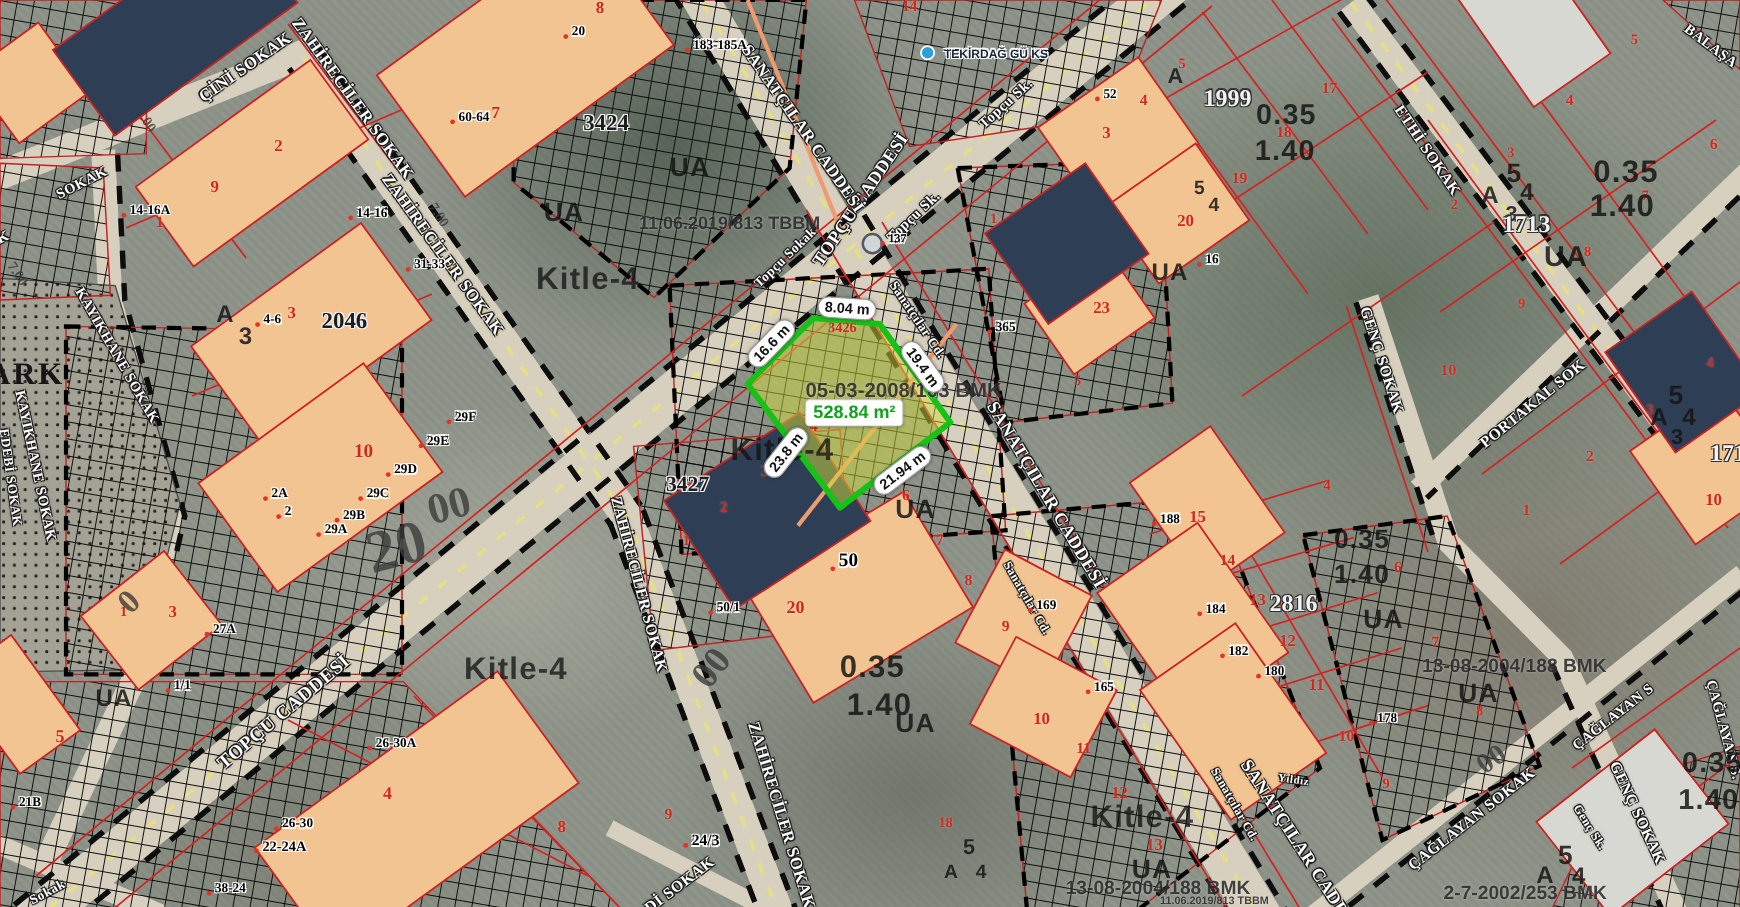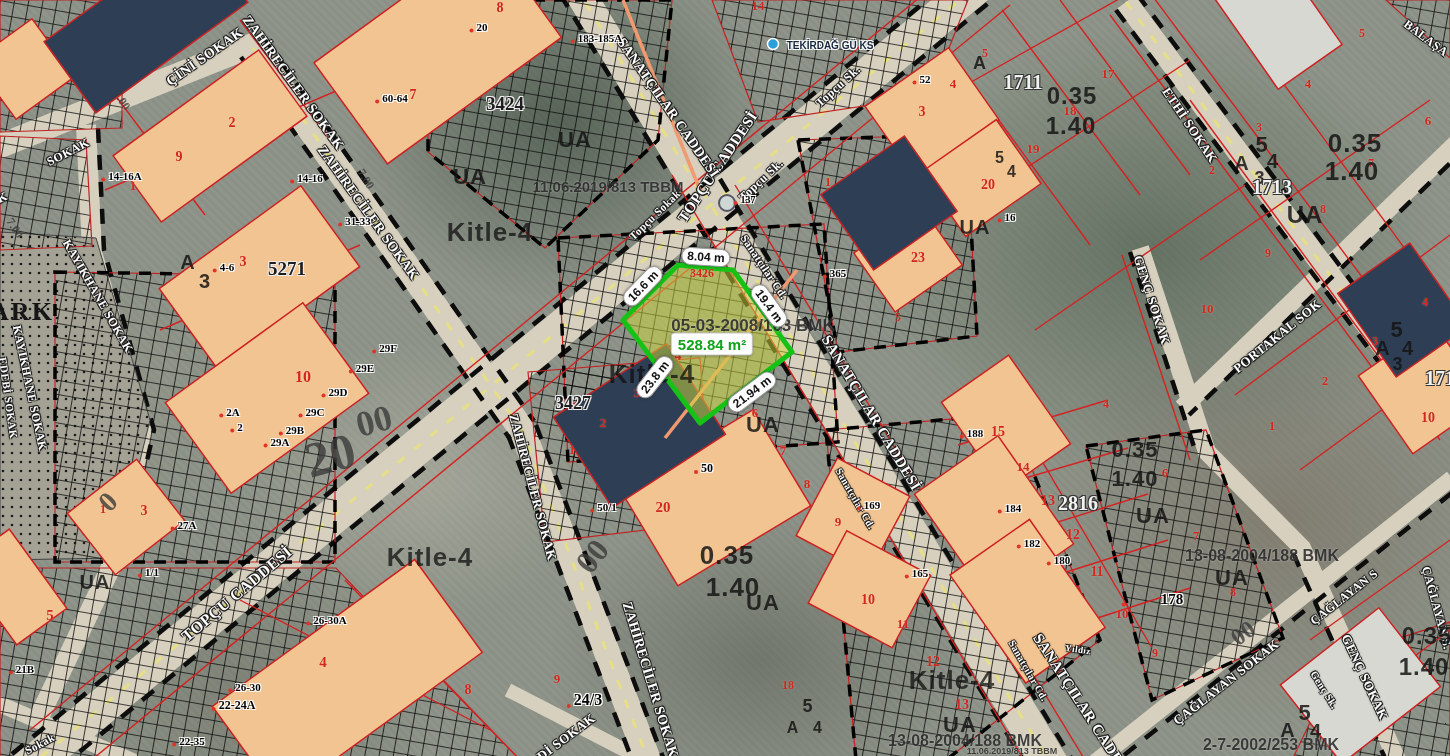--- a/index.html
+++ b/index.html
@@ -306,36 +306,36 @@
       <div class="lbl hn" style="left: 295px; top: 430px; font-size: 11px; transform: translate(-50%, -50%) rotate(0deg);">29B</div>
       <div class="lbl hn" style="left: 315px; top: 412px; font-size: 11px; transform: translate(-50%, -50%) rotate(0deg);">29C</div>
       <div class="lbl hn" style="left: 338px; top: 392px; font-size: 11px; transform: translate(-50%, -50%) rotate(0deg);">29D</div>
       <div class="lbl hn" style="left: 365px; top: 368px; font-size: 11px; transform: translate(-50%, -50%) rotate(0deg);">29E</div>
       <div class="lbl hn" style="left: 388px; top: 348px; font-size: 11px; transform: translate(-50%, -50%) rotate(0deg);">29F</div>
       <div class="lbl hn" style="left: 187px; top: 525px; font-size: 11px; transform: translate(-50%, -50%) rotate(0deg);">27A</div>
       <div class="lbl hn" style="left: 152px; top: 572px; font-size: 11px; transform: translate(-50%, -50%) rotate(0deg);">1/1</div>
       <div class="lbl hn" style="left: 25px; top: 669px; font-size: 11px; transform: translate(-50%, -50%) rotate(0deg);">21B</div>
       <div class="lbl hn" style="left: 248px; top: 687px; font-size: 11px; transform: translate(-50%, -50%) rotate(0deg);">26-30</div>
       <div class="lbl hn" style="left: 237px; top: 705px; font-size: 12px; transform: translate(-50%, -50%) rotate(0deg);">22-24A</div>
-      <div class="lbl hn" style="left: 192px; top: 741px; font-size: 11px; transform: translate(-50%, -50%) rotate(0deg);">22-35</div>
+      <div class="lbl hn" style="left: 192px; top: 741px; font-size: 11px; transform: translate(-50%, -50%) rotate(0deg);">38-24</div>
       <div class="lbl hn" style="left: 330px; top: 620px; font-size: 11px; transform: translate(-50%, -50%) rotate(0deg);">26-30A</div>
-      <div class="lbl hn" style="left: 588px; top: 700px; font-size: 16px; transform: translate(-50%, -50%) rotate(0deg);">24/3</div>
+      <div class="lbl hn" style="left: 588px; top: 700px; font-size: 13px; transform: translate(-50%, -50%) rotate(0deg);">24/3</div>
       <div class="lbl hn" style="left: 395px; top: 98px; font-size: 11px; transform: translate(-50%, -50%) rotate(0deg);">60-64</div>
       <div class="lbl hn" style="left: 482px; top: 27px; font-size: 11px; transform: translate(-50%, -50%) rotate(0deg);">20</div>
       <div class="lbl hn" style="left: 358px; top: 221px; font-size: 11px; transform: translate(-50%, -50%) rotate(0deg);">31-33</div>
       <div class="lbl hn" style="left: 600px; top: 38px; font-size: 11px; transform: translate(-50%, -50%) rotate(0deg);">183-185A</div>
-      <div class="lbl hn" style="left: 707px; top: 468px; font-size: 12px; transform: translate(-50%, -50%) rotate(0deg);">50</div>
+      <div class="lbl hn" style="left: 707px; top: 468px; font-size: 16px; transform: translate(-50%, -50%) rotate(0deg);">50</div>
       <div class="lbl hn" style="left: 607px; top: 507px; font-size: 11px; transform: translate(-50%, -50%) rotate(0deg);">50/1</div>
       <div class="lbl hn" style="left: 925px; top: 79px; font-size: 11px; transform: translate(-50%, -50%) rotate(0deg);">52</div>
       <div class="lbl hn" style="left: 838px; top: 273px; font-size: 11px; transform: translate(-50%, -50%) rotate(0deg);">365</div>
       <div class="lbl hn" style="left: 975px; top: 433px; font-size: 11px; transform: translate(-50%, -50%) rotate(0deg);">188</div>
       <div class="lbl hn" style="left: 1013px; top: 508px; font-size: 11px; transform: translate(-50%, -50%) rotate(0deg);">184</div>
       <div class="lbl hn" style="left: 1032px; top: 543px; font-size: 11px; transform: translate(-50%, -50%) rotate(0deg);">182</div>
       <div class="lbl hn" style="left: 1062px; top: 560px; font-size: 11px; transform: translate(-50%, -50%) rotate(0deg);">180</div>
-      <div class="lbl hn" style="left: 1156px; top: 599px; font-size: 15px; transform: translate(-50%, -50%) rotate(0deg); padding-left: 32px;">178</div>
+      <div class="lbl hn" style="left: 1156px; top: 599px; font-size: 11px; transform: translate(-50%, -50%) rotate(0deg);">178</div>
       <div class="lbl hn" style="left: 920px; top: 573px; font-size: 11px; transform: translate(-50%, -50%) rotate(0deg);">165</div>
       <div class="lbl hn" style="left: 872px; top: 505px; font-size: 11px; transform: translate(-50%, -50%) rotate(0deg);">169</div>
       <div class="lbl hn" style="left: 1010px; top: 217px; font-size: 11px; transform: translate(-50%, -50%) rotate(0deg);">16</div>
       <div class="lbl hn" style="left: 748px; top: 200px; font-size: 10px; transform: translate(-50%, -50%) rotate(0deg);">137</div>
       <div class="lbl zn" style="left: 470px; top: 177px; font-size: 22px; transform: translate(-50%, -50%) rotate(0deg);">UA</div>
       <div class="lbl zn" style="left: 575px; top: 140px; font-size: 22px; transform: translate(-50%, -50%) rotate(0deg);">UA</div>
       <div class="lbl zn" style="left: 763px; top: 425px; font-size: 22px; transform: translate(-50%, -50%) rotate(0deg);">UA</div>
       <div class="lbl zn" style="left: 95px; top: 582px; font-size: 20px; transform: translate(-50%, -50%) rotate(0deg);">UA</div>
       <div class="lbl zn" style="left: 975px; top: 227px; font-size: 20px; transform: translate(-50%, -50%) rotate(0deg);">UA</div>
       <div class="lbl zn" style="left: 763px; top: 603px; font-size: 22px; transform: translate(-50%, -50%) rotate(0deg);">UA</div>
@@ -369,24 +369,24 @@
       <div class="lbl zn" style="left: 1012px; top: 172px; font-size: 16px; transform: translate(-50%, -50%) rotate(0deg);">4</div>
       <div class="lbl zn" style="left: 188px; top: 262px; font-size: 20px; transform: translate(-50%, -50%) rotate(0deg);">A</div>
       <div class="lbl zn" style="left: 205px; top: 281px; font-size: 20px; transform: translate(-50%, -50%) rotate(0deg);">3</div>
       <div class="lbl zn" style="left: 808px; top: 706px; font-size: 18px; transform: translate(-50%, -50%) rotate(0deg);">5</div>
       <div class="lbl zn" style="left: 793px; top: 728px; font-size: 16px; transform: translate(-50%, -50%) rotate(0deg);">A</div>
       <div class="lbl zn" style="left: 818px; top: 728px; font-size: 16px; transform: translate(-50%, -50%) rotate(0deg);">4</div>
       <div class="lbl kt" style="left: 490px; top: 232px; font-size: 26px; transform: translate(-50%, -50%) rotate(0deg);">Kitle-4</div>
       <div class="lbl kt" style="left: 652px; top: 374px; font-size: 26px; transform: translate(-50%, -50%) rotate(0deg);">Kitle-4</div>
       <div class="lbl kt" style="left: 430px; top: 557px; font-size: 26px; transform: translate(-50%, -50%) rotate(0deg);">Kitle-4</div>
       <div class="lbl kt" style="left: 952px; top: 680px; font-size: 26px; transform: translate(-50%, -50%) rotate(0deg);">Kitle-4</div>
-      <div class="lbl bk" style="left: 287px; top: 268px; font-size: 19px; transform: translate(-50%, -50%) rotate(0deg);">5271</div>
+      <div class="lbl bk" style="left: 287px; top: 268px; font-size: 19px; transform: translate(-50%, -50%) rotate(0deg);">2046</div>
       <div class="lbl bk" style="left: 505px; top: 103px; font-size: 19px; transform: translate(-50%, -50%) rotate(0deg);">3424</div>
       <div class="lbl bk" style="left: 573px; top: 403px; font-size: 18px; transform: translate(-50%, -50%) rotate(0deg);">3427</div>
-      <div class="lbl bw" style="left: 1023px; top: 82px; font-size: 20px; transform: translate(-50%, -50%) rotate(0deg);">1711</div>
+      <div class="lbl bw" style="left: 1023px; top: 82px; font-size: 20px; transform: translate(-50%, -50%) rotate(0deg);">1999</div>
       <div class="lbl bw" style="left: 1078px; top: 503px; font-size: 20px; transform: translate(-50%, -50%) rotate(0deg);">2816</div>
       <div class="lbl bw" style="left: 1272px; top: 187px; font-size: 20px; transform: translate(-50%, -50%) rotate(0deg);">1713</div>
       <div class="lbl bw" style="left: 1417px; top: 378px; font-size: 20px; transform: translate(-50%, -50%) rotate(0deg); margin-left: 28px;">1714</div>
       <div class="lbl an" style="left: 608px; top: 186px; font-size: 15px; transform: translate(-50%, -50%) rotate(0deg);">11.06.2019/813 TBBM</div>
       <div class="lbl an" style="left: 753px; top: 325px; font-size: 17px; transform: translate(-50%, -50%) rotate(0deg);">05-03-2008/103 BMK</div>
       <div class="lbl an" style="left: 1262px; top: 556px; font-size: 16px; transform: translate(-50%, -50%) rotate(0deg);">13-08-2004/188 BMK</div>
       <div class="lbl an" style="left: 965px; top: 741px; font-size: 16px; transform: translate(-50%, -50%) rotate(0deg);">13-08-2004/188 BMK</div>
       <div class="lbl an" style="left: 1012px; top: 751px; font-size: 9px; transform: translate(-50%, -50%) rotate(0deg);">11.06.2019/813 TBBM</div>
       <div class="lbl an" style="left: 1271px; top: 745px; font-size: 16px; transform: translate(-50%, -50%) rotate(0deg); text-align: right;">2-7-2002/253 BMK</div>
       <div class="lbl gr" style="left: 330px; top: 455px; font-size: 50px; transform: translate(-50%, -50%) rotate(-15deg);">20</div>

